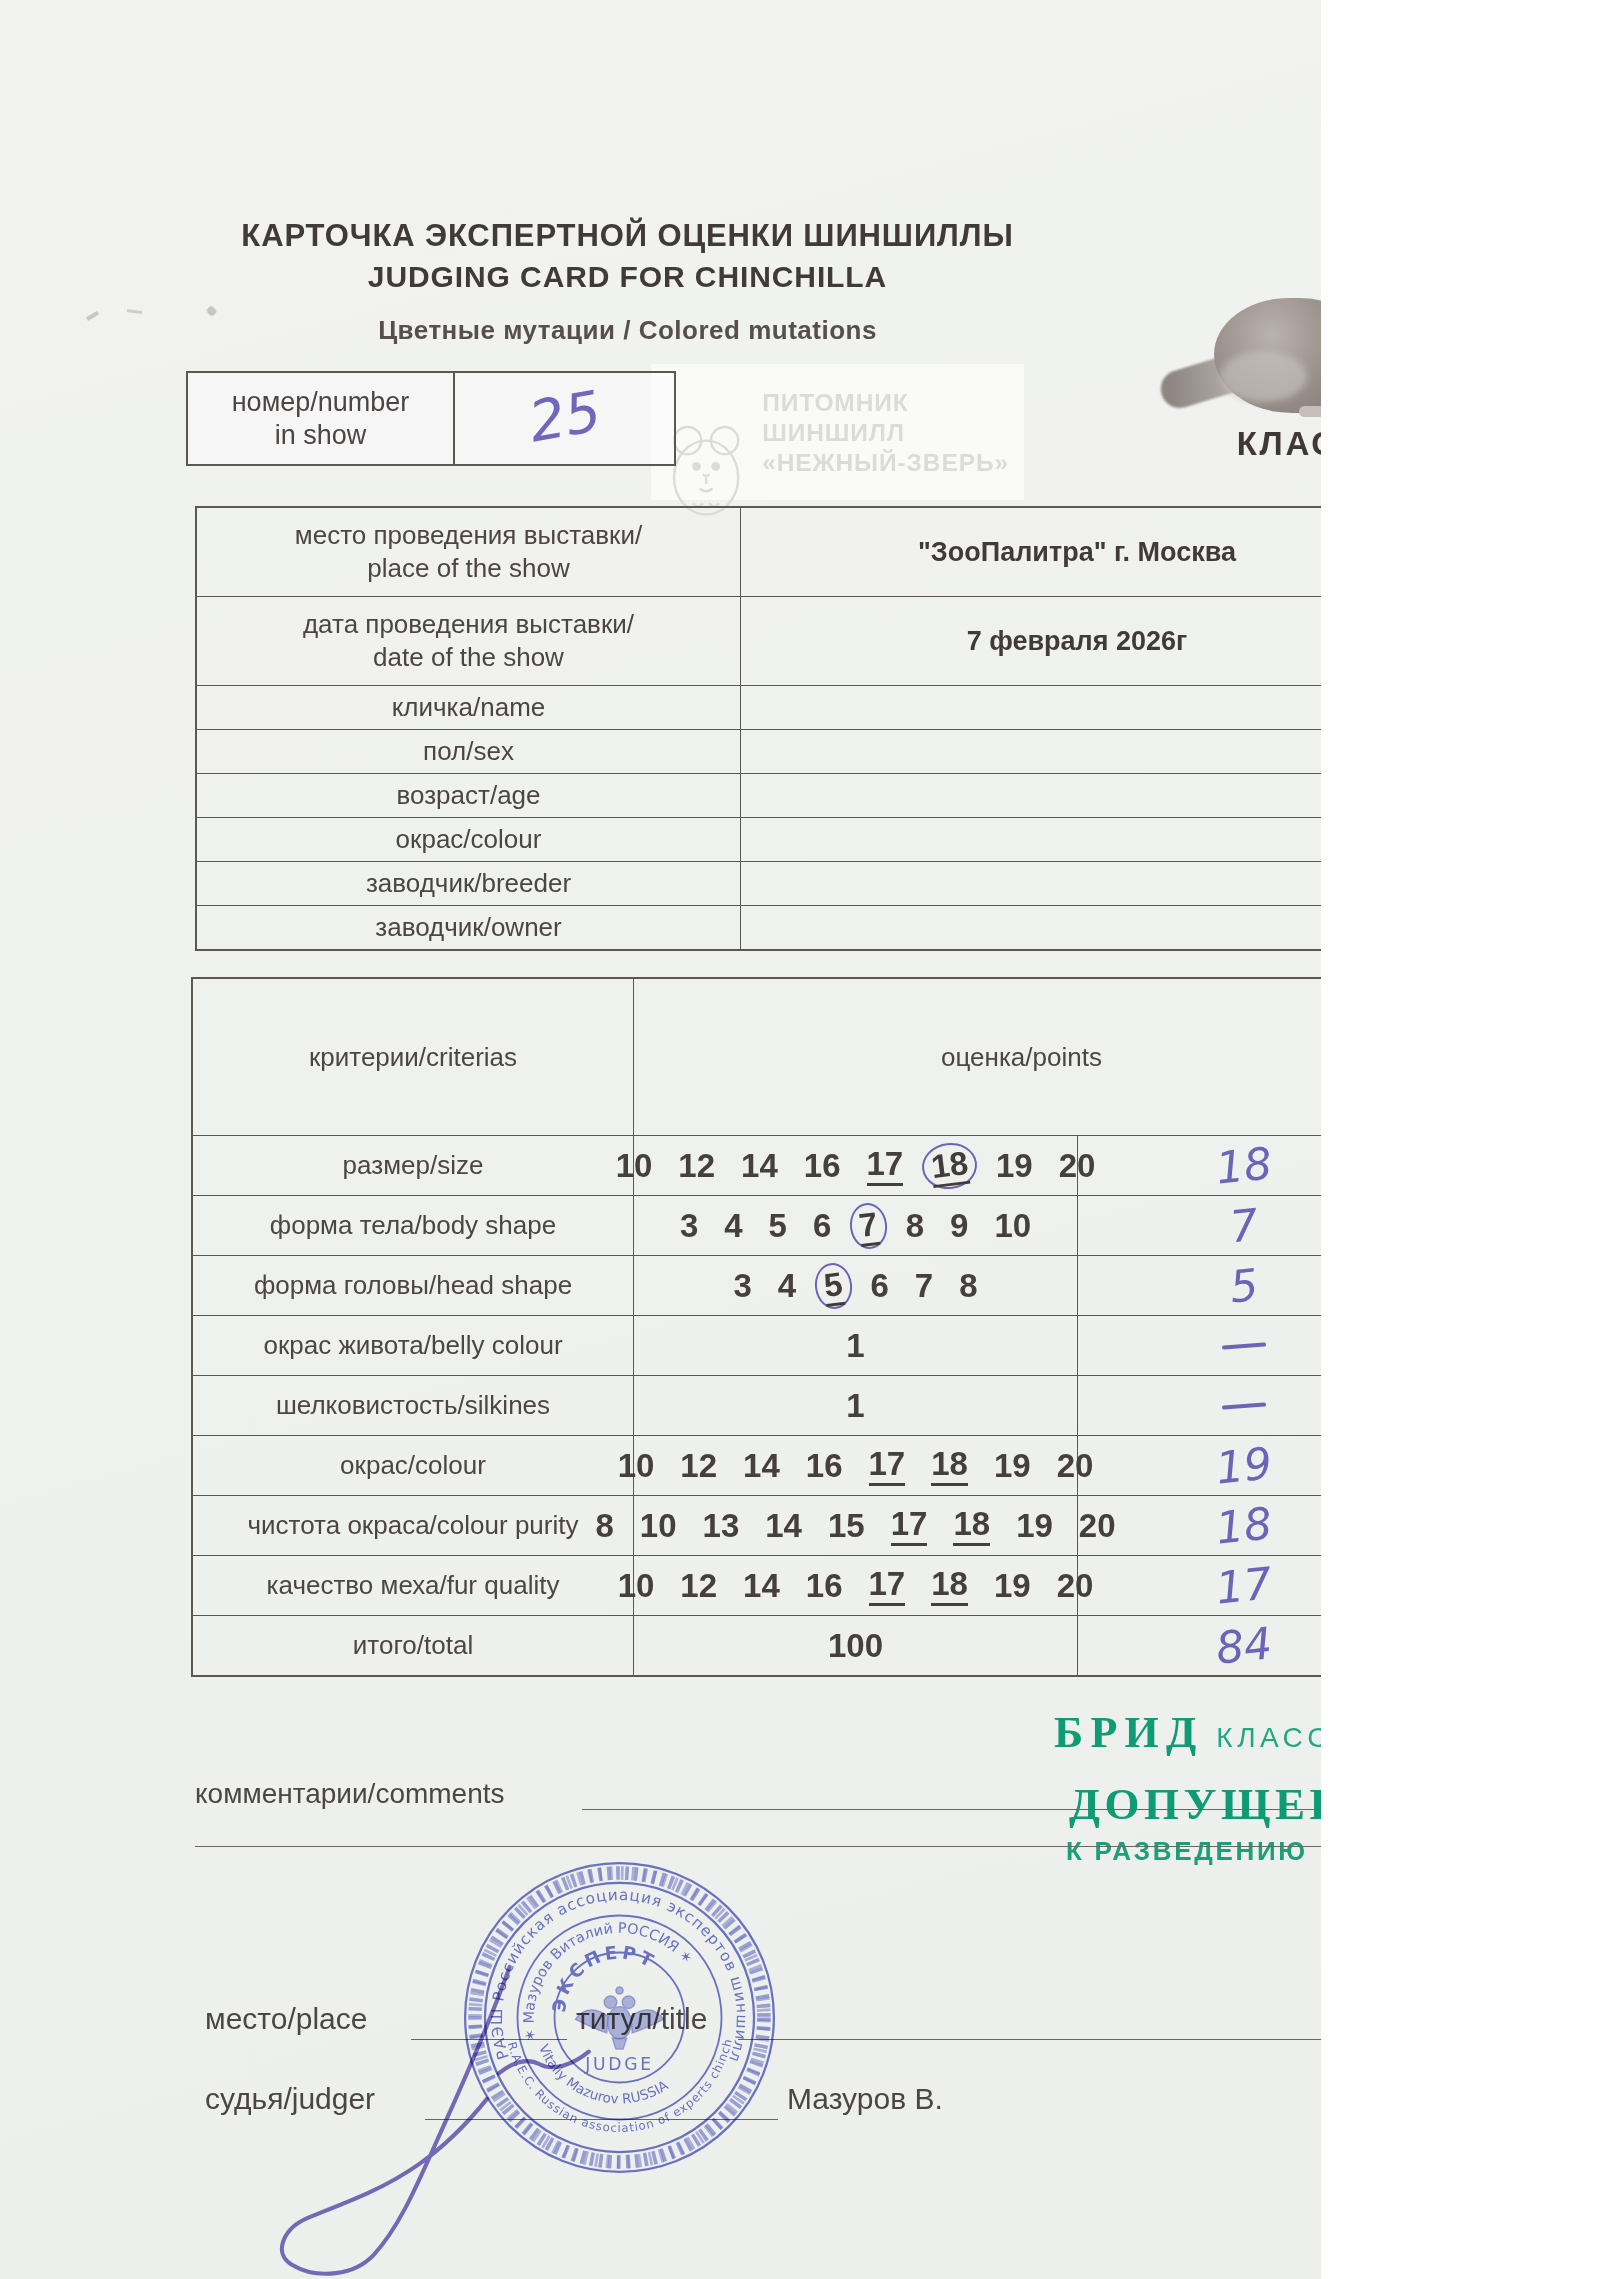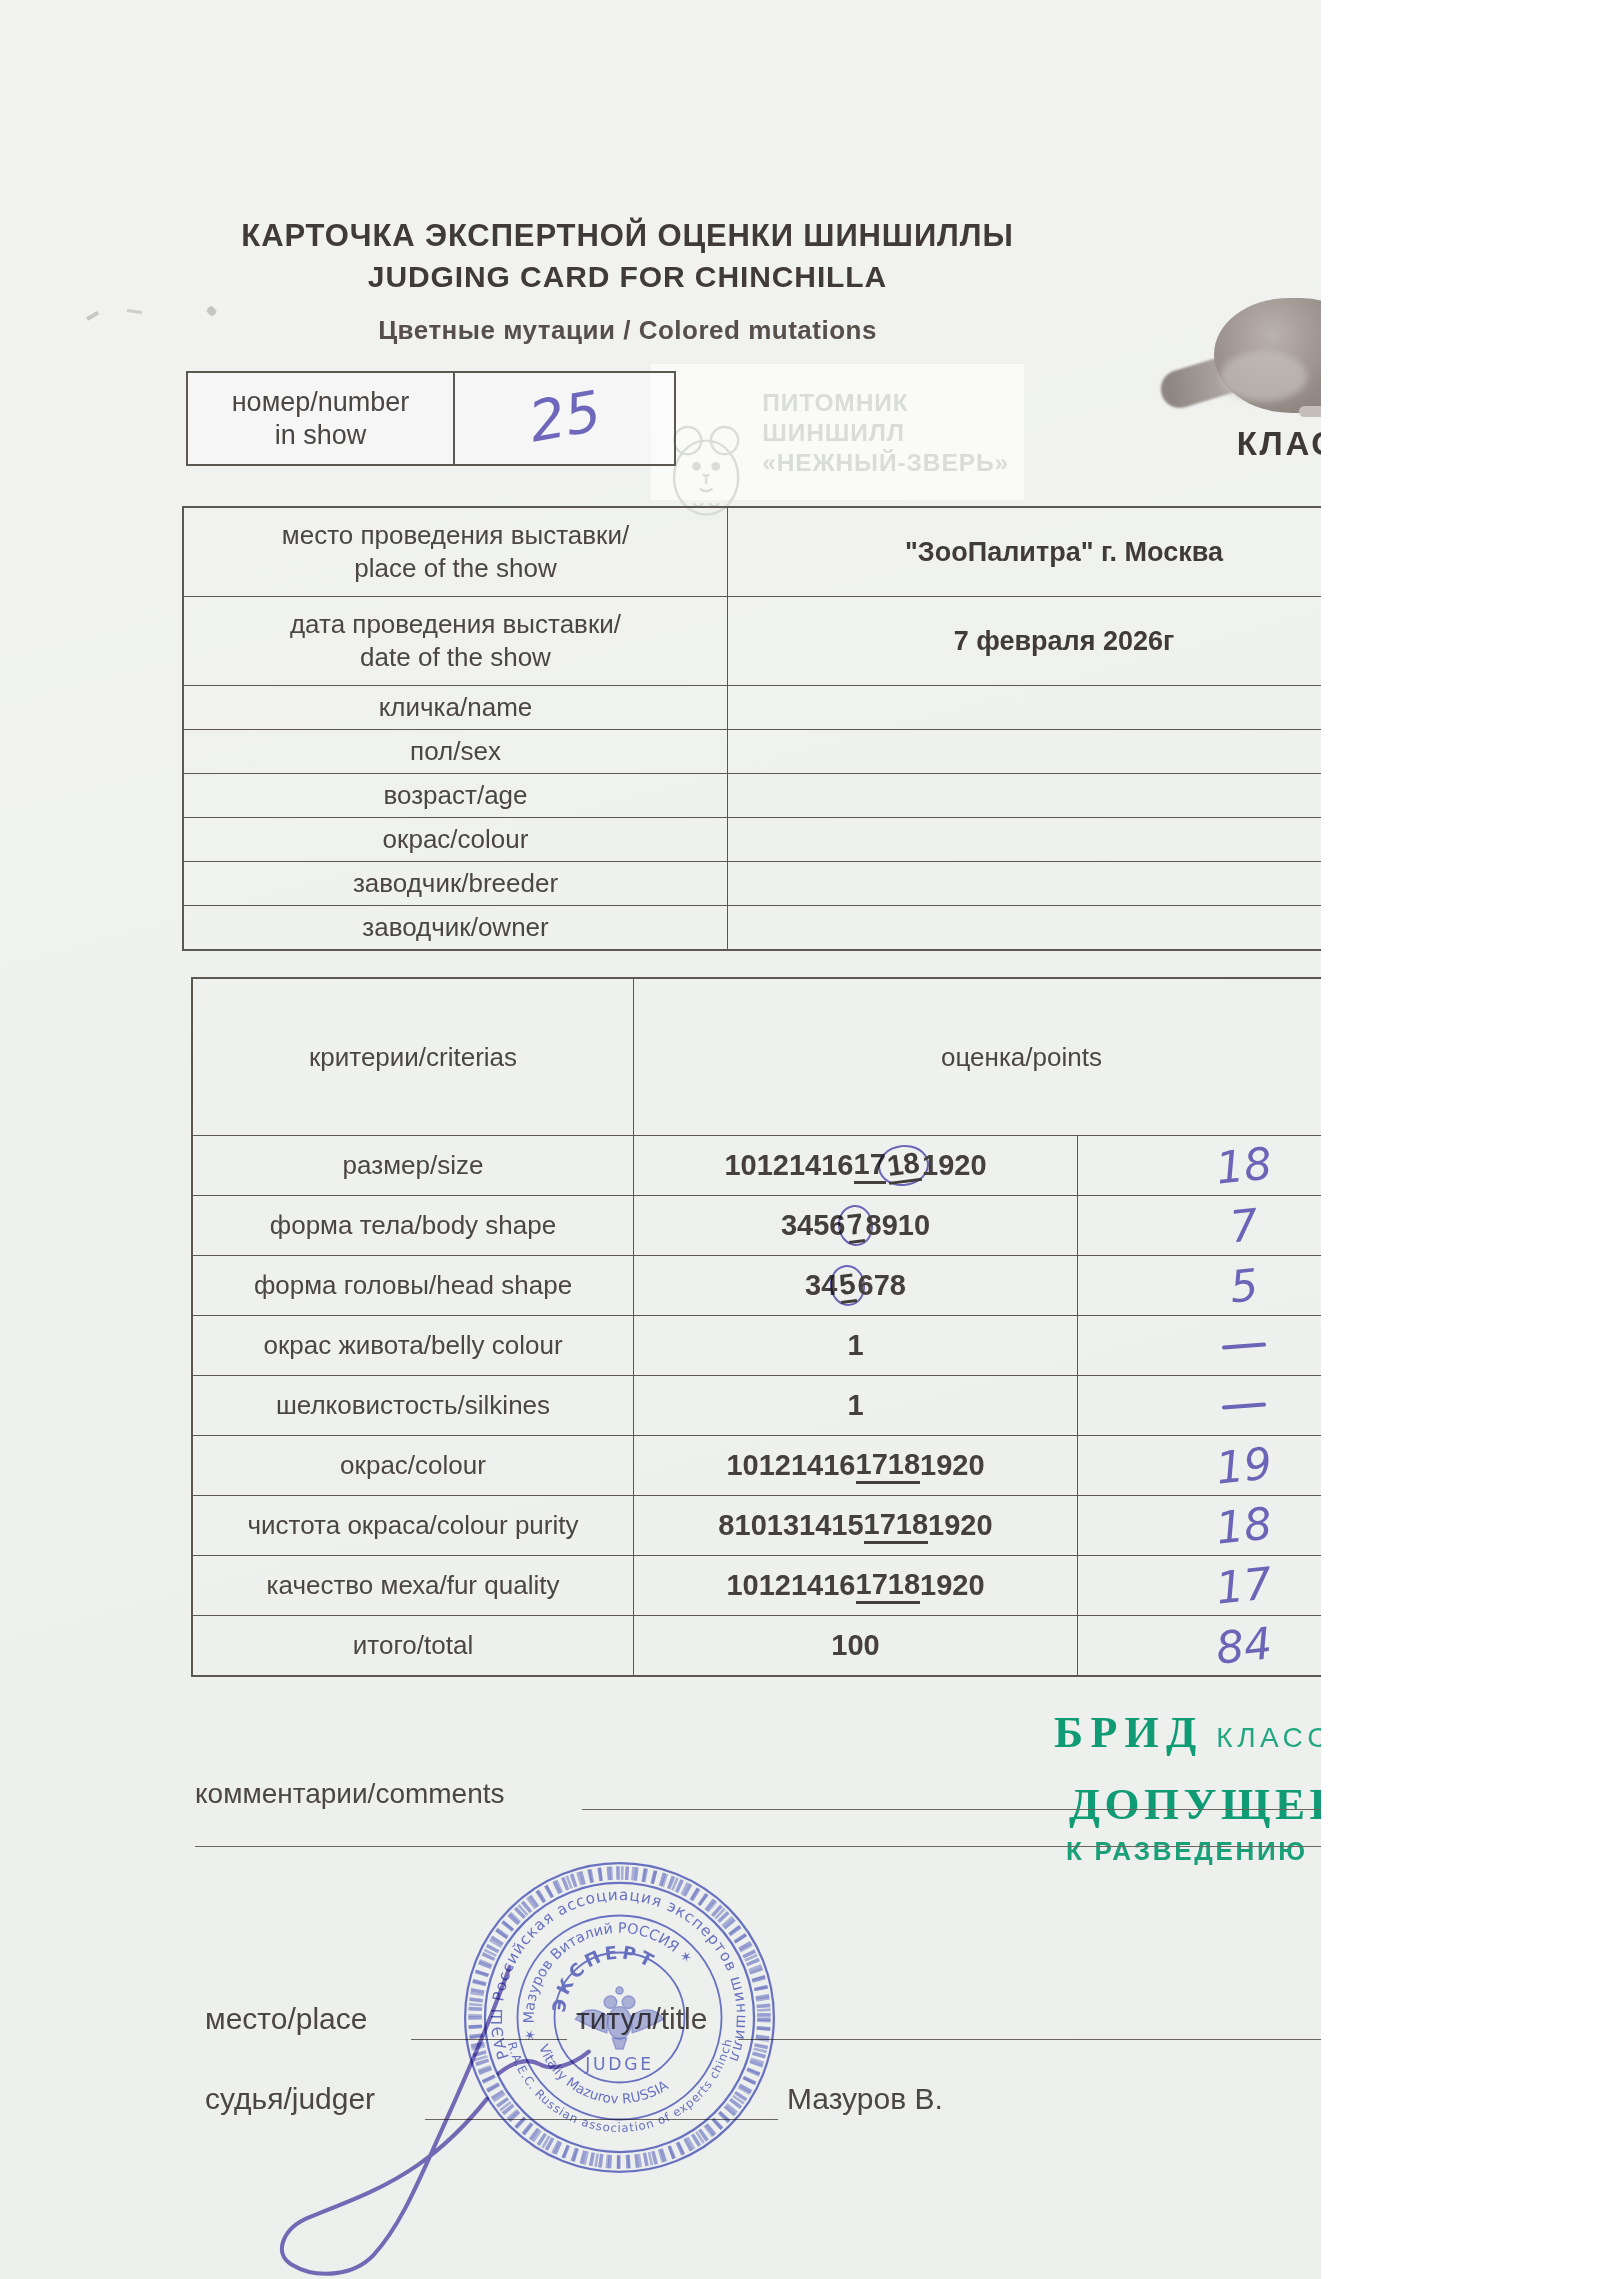--- a/index.html
+++ b/index.html
@@ -39,34 +39,34 @@
   .whisk1{left:235px;top:87px;width:40px;height:1.8px;background:#6f635f;opacity:.5;transform:rotate(14deg);}
   .whisk2{left:235px;top:95px;width:36px;height:1.8px;background:#6f635f;opacity:.5;transform:rotate(-4deg);}
   .paw{left:185px;top:125px;width:25.5px;height:12.7px;border-radius:7.3px;background:#b9b1ad;}
   .foot{left:135px;top:135px;width:44px;height:11px;border-radius:5.5px;background:#c6beba;filter:blur(0.5px);}
   .raesh{left:1164px;top:425px;width:273px;text-align:center;font-size:33px;font-weight:bold;color:#3e3936;letter-spacing:2.7px;}
   
   .watermark{left:651px;top:364px;width:373px;height:136px;background:#fafbf9;display:flex;align-items:flex-end;color:var(--wm);}
   .wm-icon{margin:12.7px 0 -25.5px 14.5px;}
   .wm-text{margin:0 0 22px 16.4px;font-size:24.5px;line-height:30px;letter-spacing:0.9px;font-weight:bold;color:#dadcd9;}
   
-  .info-table{left:182px;top:506px;width:1216px;border:2.7px solid var(--line);}
+  .info-table{left:195px;top:506px;width:1216px;border:2.7px solid var(--line);}
   .info-row{display:flex;height:43px;border-top:1.8px solid var(--line);}
   .info-row:first-child{border-top:none;}
   .info-row.tall{height:88px;}
   .info-label{width:543px;border-right:1.8px solid var(--line);display:flex;flex-direction:column;justify-content:center;align-items:center;font-size:26px;line-height:33px;}
   .info-value{flex:1;display:flex;justify-content:center;align-items:center;font-weight:bold;font-size:27px;color:var(--text-bold);}
   .score-table{left:191px;top:977px;width:1216px;border:2.7px solid var(--line);}
   .sc-head{display:flex;height:156px;}
   .sc-c1{width:440px;border-right:1.8px solid var(--line);display:flex;justify-content:center;align-items:center;font-size:26px;text-align:center;}
   .sc-c2{width:443px;border-right:1.8px solid var(--line);display:flex;justify-content:center;align-items:center;font-size:26px;text-align:center;white-space:pre-line;line-height:36px;}
   .sc-c3{flex:1;display:flex;justify-content:center;align-items:center;font-size:26px;}
   .sc-row{display:flex;height:59px;border-top:1.8px solid var(--line);}
   .sc-label{width:440px;border-right:1.8px solid var(--line);display:flex;justify-content:center;align-items:center;font-size:26px;text-align:center;}
-  .sc-scale{width:443px;border-right:1.8px solid var(--line);display:flex;justify-content:center;align-items:center;gap:0;font-weight:bold;font-size:29px;color:#45403d;color:#45403d;}
+  .sc-scale{width:443px;border-right:1.8px solid var(--line);display:flex;justify-content:center;align-items:center;gap:26px;font-weight:bold;font-size:33px;color:#45403d;color:#45403d;}
   .tok{position:relative;}
   .tok.u{border-bottom:3.6px solid #45403d;}
   .circ{border:2.7px solid var(--pen);border-radius:50%;padding:0.9px 7.3px 2.7px;margin:0 -7.3px;transform:rotate(-7deg);mix-blend-mode:multiply;}
   .sc-score{flex:1;display:flex;justify-content:center;align-items:center;}
   .sc-score .hand{font-size:44px;transform:rotate(-6deg);}
   .dash{width:44px;height:3.6px;border-radius:1.8px;background:var(--pen);transform:rotate(-4deg);mix-blend-mode:multiply;}
   
   .green{color:var(--green);mix-blend-mode:multiply;white-space:nowrap;}
   .g1{left:1054px;top:1707px;}
   .g-brid{font-family:"Liberation Serif",serif;font-weight:bold;font-size:44px;letter-spacing:7.3px;}

